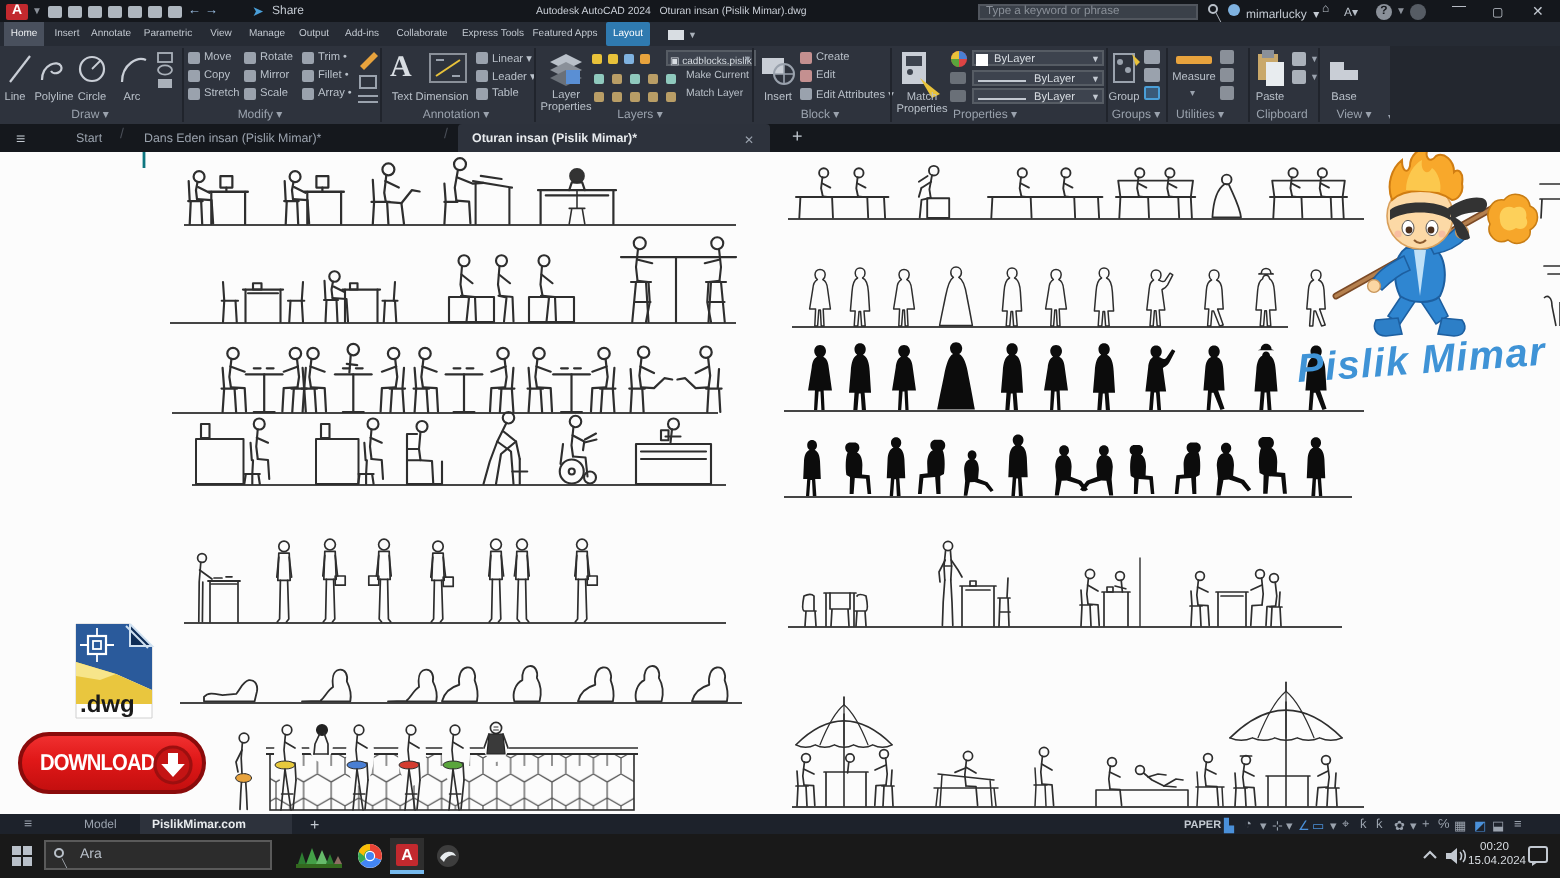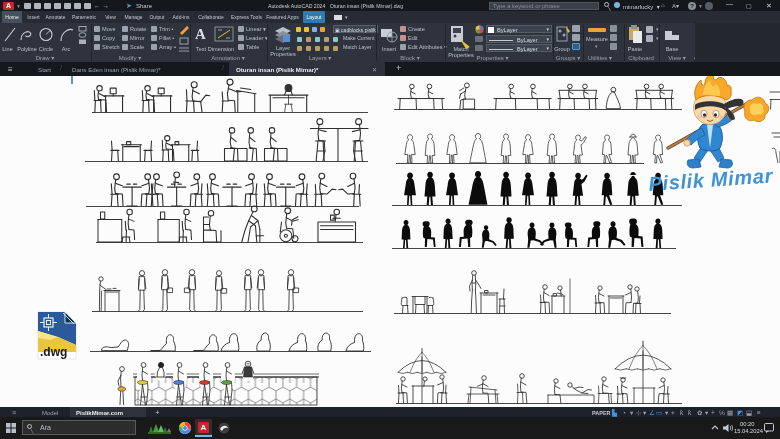--- a/index.html
+++ b/index.html
@@ -1160,12 +1160,20 @@
             <path d="M65,312 L65,323 L76,323 L65,312 M63,313 L74,324" stroke="#cfe0f0" stroke-width="1" fill="none"></path>
             <path d="M38,331 L58,337 L76,345 L76,352 L38,352 Z" fill="#e9c63e"></path>
             <path d="M38,331 L58,337 L50,340 L38,338 Z" fill="#f7e58a"></path>
             <rect x="44" y="318" width="9" height="9" fill="none" stroke="#ffffff" stroke-width="1.1"></rect>
             <rect x="46.5" y="320.5" width="4" height="4" fill="none" stroke="#ffffff" stroke-width="0.9"></rect>
             <path d="M48.5,314 L48.5,318 M48.5,327 L48.5,331 M40,322.5 L44,322.5 M53,322.5 L57,322.5" stroke="#ffffff" stroke-width="0.9"></path>
             <text x="40" y="356" font-family="Liberation Sans, sans-serif" font-size="12" font-weight="bold" fill="#1a1a1a">.dwg</text>
           </g>
         </g>
       </svg></div>
+<div class="abs" style="left:9px;top:366px;width:94px;height:31px;border-radius:15.5px;background:linear-gradient(180deg,#f03030 0%,#e01818 45%,#c40f0f 100%);border:2px solid #8a0b0b;z-index:5">
+      <span style="position:absolute;left:9px;top:8px;font-size:11.5px;font-weight:bold;color:#fff;transform:scaleX(0.88);transform-origin:left center;font-family:'Liberation Sans',sans-serif;letter-spacing:-0.5px">DOWNLOAD</span>
+      <svg style="position:absolute;right:4px;top:3.5px" width="21" height="21" viewBox="0 0 21 21">
+        <circle cx="10.5" cy="10.5" r="9.8" fill="#9c0f0f"></circle>
+        <circle cx="10.5" cy="10.5" r="8.2" fill="#c41414"></circle>
+        <path d="M8,4.5 h5 v5.5 h3.4 L10.5,16.5 L4.6,10 H8 Z" fill="#fff"></path>
+      </svg>
+    </div>
 </div>
 </body></html>

